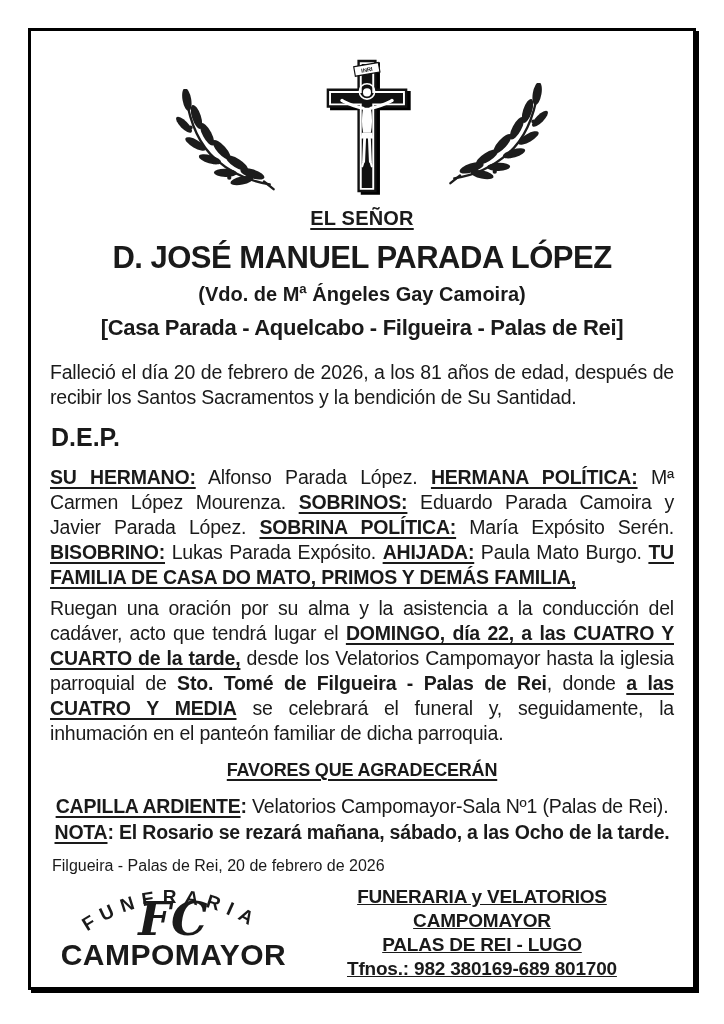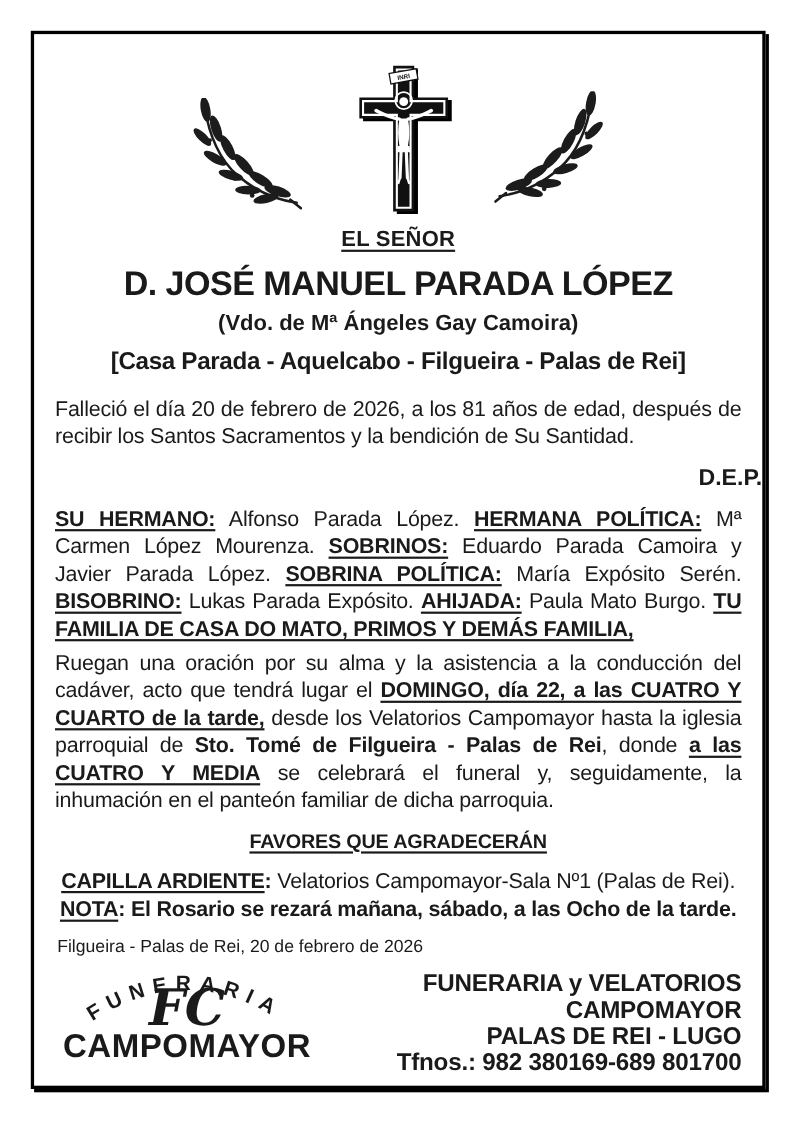--- a/index.html
+++ b/index.html
@@ -18,41 +18,41 @@
   .crucifix{width:96px;height:146px;}
   
   .el-senor{text-align:center;font-size:20px;font-weight:bold;margin-top:8px;letter-spacing:.2px;}
   .el-senor span{text-decoration:underline;text-decoration-thickness:2px;text-underline-offset:3px;}
   .title{text-align:center;font-size:31px;font-weight:bold;margin:10px 0 0;letter-spacing:-.5px;white-space:pre;}
   .widower{text-align:center;font-size:20px;font-weight:bold;margin-top:7px;}
   .house{text-align:center;font-size:22px;font-weight:bold;margin-top:9px;letter-spacing:-.3px;}
   
   .body-par{font-size:19.5px;line-height:25px;letter-spacing:-.2px;margin:0;padding:0 19px;}
   .announce{margin-top:19px;text-align:justify;}
-  .dep{text-align:right;font-size:21px;font-weight:bold;margin-top:13px;}
+  .dep{text-align:left;font-size:25px;font-weight:bold;margin-top:13px;padding-left:20px;}
   .justify{text-align:justify;}
   .family{margin-top:13px;}
   .funeral{margin-top:6px;}
   .seg-r{font-weight:normal;}
   .seg-b{font-weight:bold;}
   .seg-bu{font-weight:bold;text-decoration:underline;text-decoration-thickness:2px;text-underline-offset:3px;}
   .favores{text-align:center;font-size:18px;font-weight:bold;margin-top:14px;letter-spacing:-.2px;}
   .favores span{text-decoration:underline;text-decoration-thickness:2px;text-underline-offset:3px;}
   .capilla{margin-top:13px;}
   .nota{margin-top:1px;}
   .dateline{font-size:16px;margin-top:12px;padding:0 21px;}
   
   .fit{white-space:nowrap;transform-origin:center center;text-align:center;}
   .fit-left{transform-origin:left center;}
   
   .footer{margin-top:auto;margin-bottom:9px;display:flex;justify-content:space-between;align-items:flex-start;padding:0 19px 0 26px;}
   .logo{width:238px;text-align:center;}
   .logo-arc{width:226px;height:72px;display:block;margin:0 auto;}
   .logo-name{font-size:30px;font-weight:bold;letter-spacing:.5px;margin-top:-9px;text-align:center;}
-  .company{text-align:right;font-size:22px;font-weight:bold;line-height:24px;padding-top:10px;letter-spacing:-.2px;}
+  .company{text-align:center;font-size:19px;font-weight:bold;line-height:24px;padding-top:10px;letter-spacing:-.2px;text-decoration:underline;}
   .website{color:#2121bd;text-decoration:underline;text-decoration-thickness:2px;text-underline-offset:3px;cursor:pointer;display:inline-block;}
   .hidden-defs{position:absolute;width:0;height:0;overflow:hidden;}
 </style>
 </head>
 <body>
 
 <svg class="hidden-defs" aria-hidden="true">
   <defs>
     <g id="laurel-shape" stroke="none" fill="#1c1c1c">
       <path d="M0 104 L10 96" stroke="#1c1c1c" stroke-width="2.4" fill="none" stroke-linecap="round"></path>

